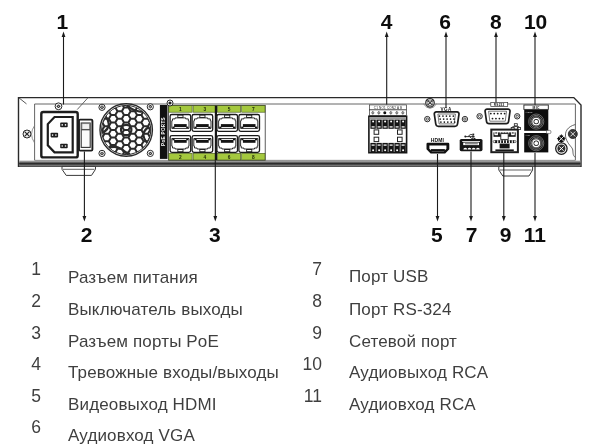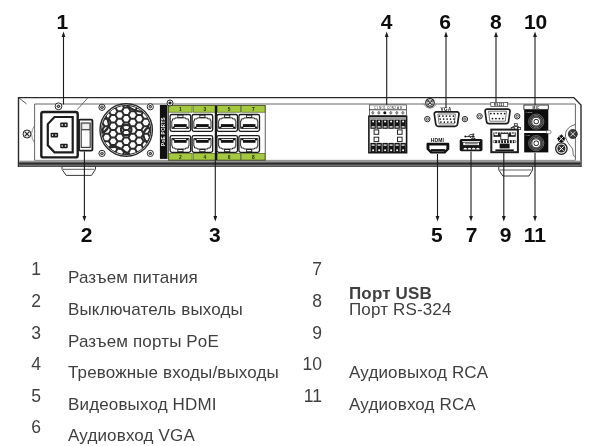--- a/index.html
+++ b/index.html
@@ -473,17 +473,18 @@
 <div class="itm" style="left:68px;top:386px;">Видеовыход HDMI</div>
 <div class="itm" style="left:68px;top:354px;">Тревожные входы/выходы</div>
 <div class="itm" style="left:68px;top:417px;">Аудиовход VGA</div>
 
 <div class="num" style="left:296px;top:259px;">7</div>
 <div class="num" style="left:296px;top:291px;">8</div>
 <div class="num" style="left:296px;top:323px;">9</div>
 <div class="num" style="left:296px;top:354px;">10</div>
 <div class="num" style="left:296px;top:386px;">11</div>
 
-<div class="itm" style="left:349px;top:275px;font-weight:bold;">Порт USB</div>
+<div class="itm" style="left:349px;top:258px;">Порт USB</div>
 <div class="itm" style="left:349px;top:291px;">Порт RS-324</div>
+<div class="itm" style="left:349px;top:323px;">Сетевой порт</div>
 <div class="itm" style="left:349px;top:386px;">Аудиовход RCA</div>
 <div class="itm" style="left:349px;top:354px;">Аудиовыход RCA</div>
 </div>
 
 </body></html>

